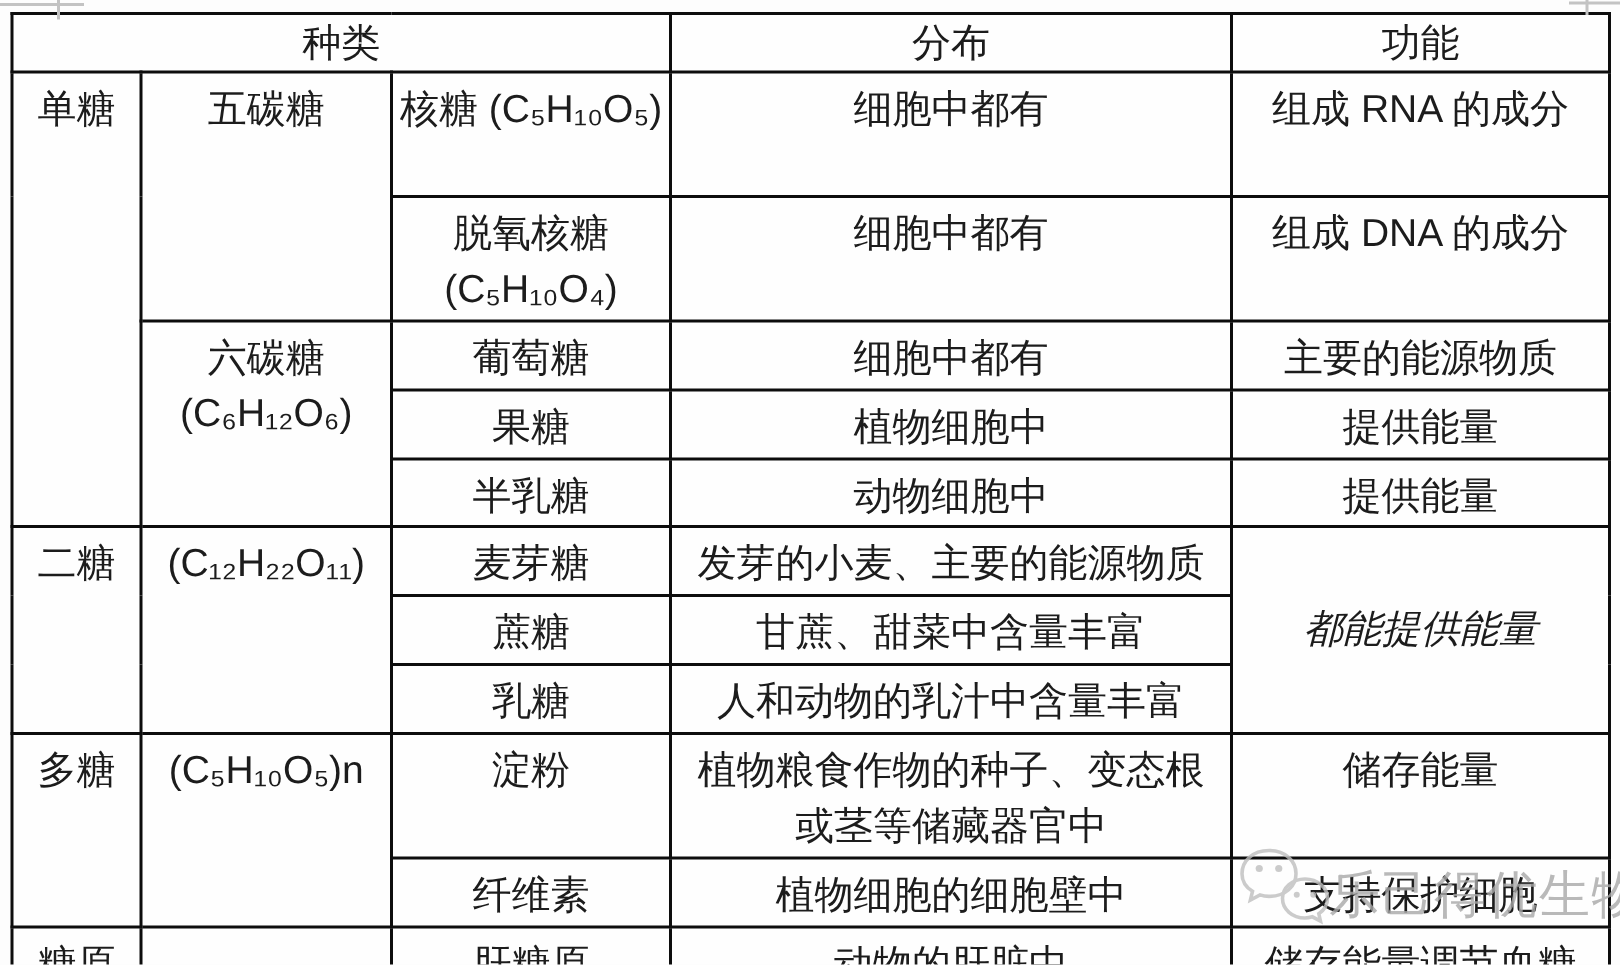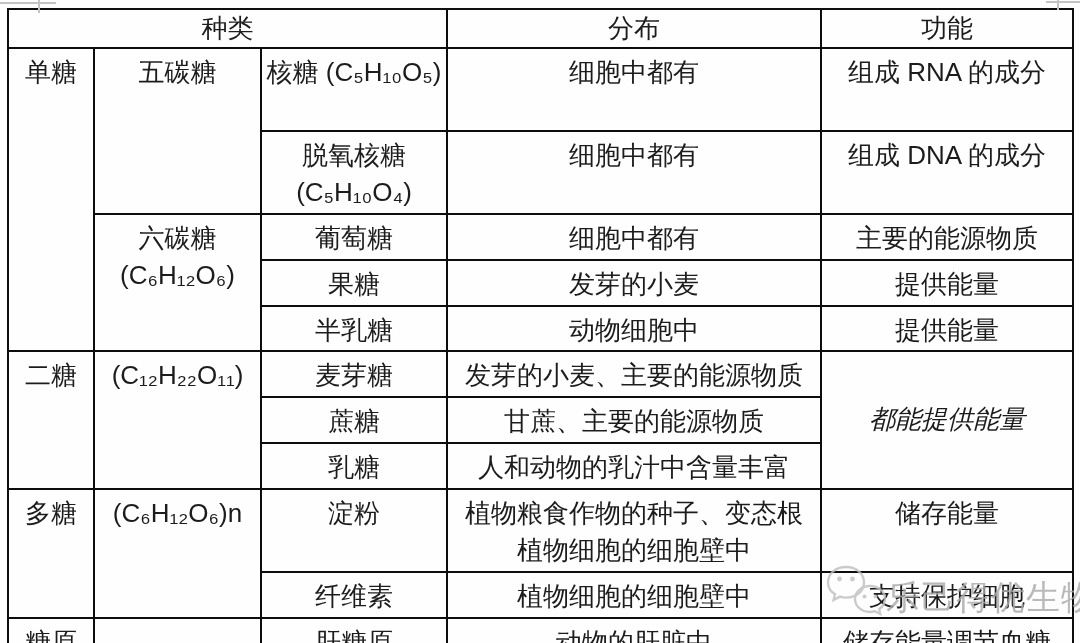--- a/index.html
+++ b/index.html
@@ -78,54 +78,54 @@
   <tr style="height:40px">
     <td rowspan="3">六碳糖
 (C₆H₁₂O₆)</td>
     <td>葡萄糖</td>
     <td>细胞中都有</td>
     <td>主要的能源物质</td>
   </tr>
 
   <tr style="height:39px">
     <td>果糖</td>
-    <td>发芽的小麦</td>
+    <td>植物细胞中</td>
     <td>提供能量</td>
   </tr>
 
   <tr style="height:43px">
     <td>半乳糖</td>
     <td>动物细胞中</td>
     <td>提供能量</td>
   </tr>
 
   <tr style="height:40px">
     <td rowspan="3">二糖</td>
     <td rowspan="3">(C₁₂H₂₂O₁₁)</td>
     <td>麦芽糖</td>
     <td>发芽的小麦、主要的能源物质</td>
     <td rowspan="3" class="vmid">都能提供能量</td>
   </tr>
 
   <tr style="height:40px">
     <td>蔗糖</td>
-    <td>甘蔗、主要的能源物质</td>
+    <td>甘蔗、甜菜中含量丰富</td>
   </tr>
 
   <tr style="height:38px">
     <td>乳糖</td>
     <td>人和动物的乳汁中含量丰富</td>
   </tr>
 
   <tr style="height:80px">
     <td rowspan="2">多糖</td>
-    <td rowspan="2">(C₆H₁₂O₆)n</td>
+    <td rowspan="2">(C₅H₁₀O₅)n</td>
     <td>淀粉</td>
     <td>植物粮食作物的种子、变态根
-植物细胞的细胞壁中</td>
+或茎等储藏器官中</td>
     <td>储存能量</td>
   </tr>
 
   <tr style="height:42px">
     <td>纤维素</td>
     <td>植物细胞的细胞壁中</td>
     <td>支持保护细胞</td>
   </tr>
 
   <tr style="height:40px">

